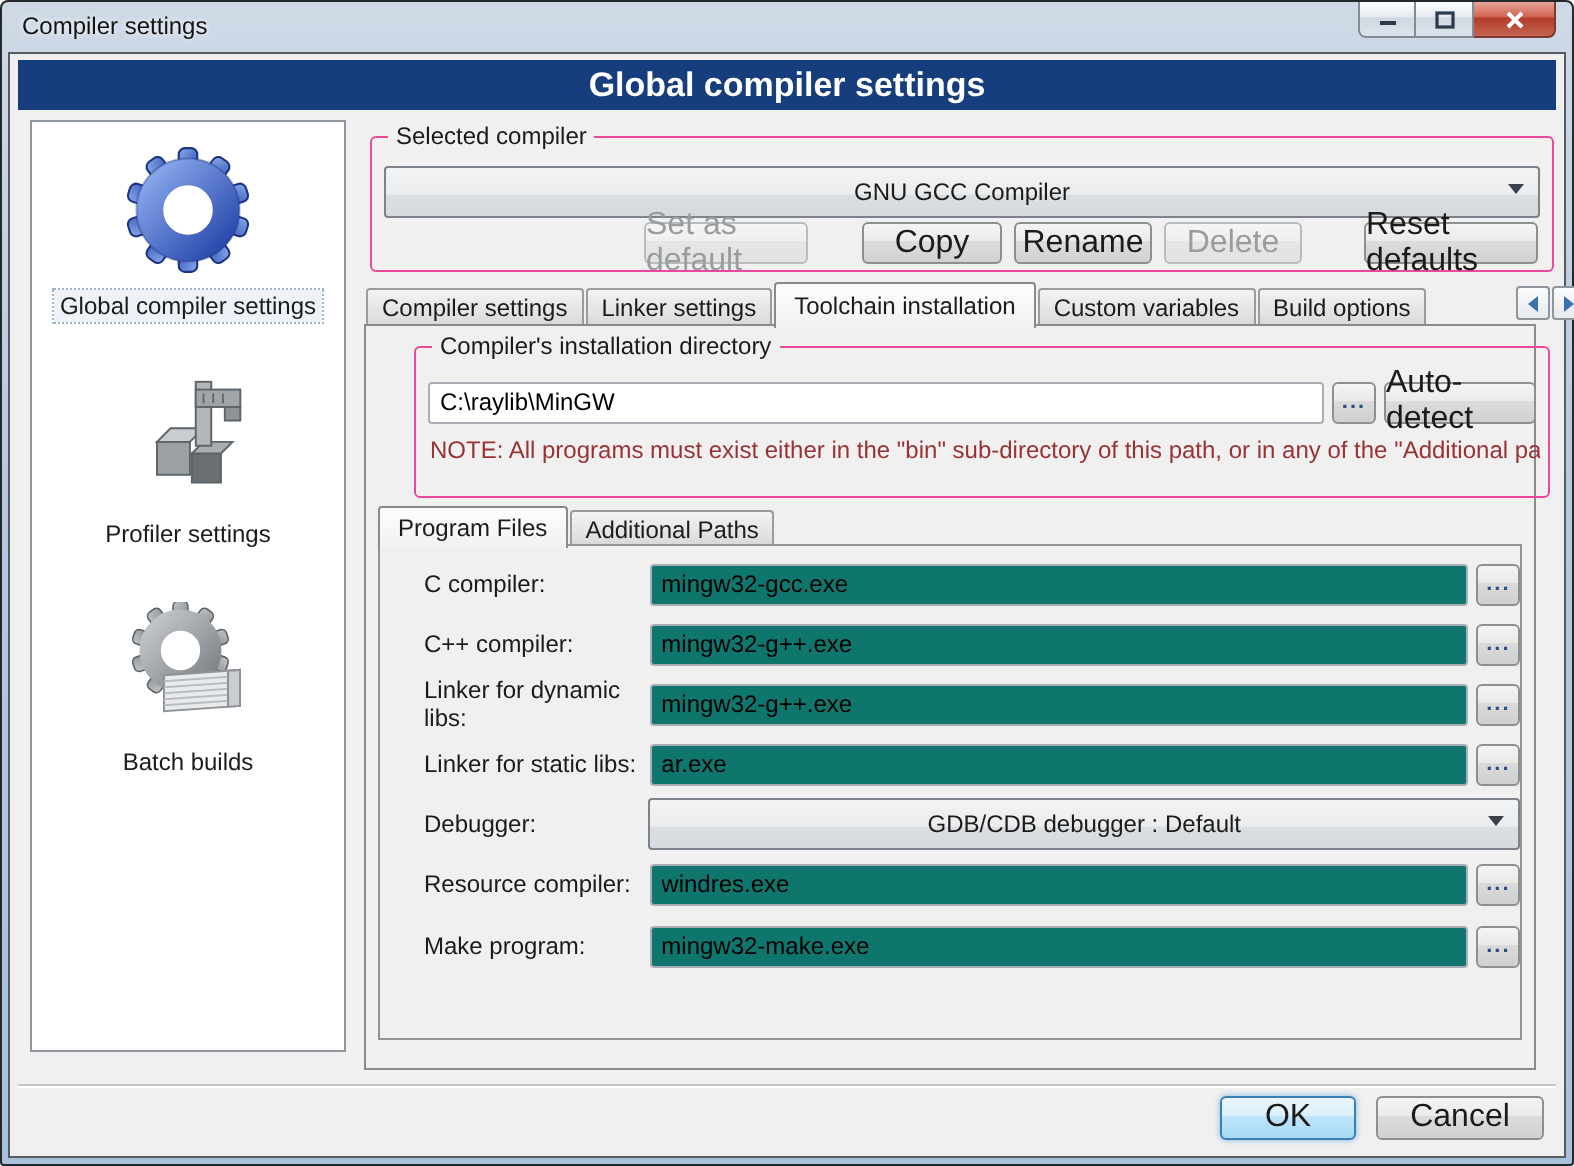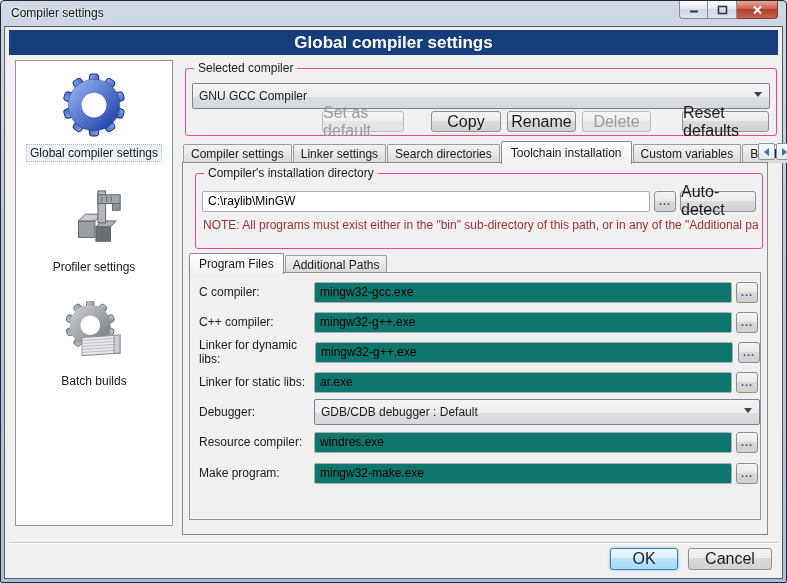--- a/index.html
+++ b/index.html
@@ -44,21 +44,21 @@
 
   
   .main { position:absolute; left:176px; top:33px; width:599px; height:482px; }
 
   .groupbox { position:relative; border:1px solid #ec4899; border-radius:3px; }
   .legend { position:absolute; top:-8px; left:8px; background:#f0f0f0; padding:0 4px; }
 
   .gb-compiler { position:absolute; left:4px; top:8px; width:592px; height:68px; }
   .combo { height:21px; border:1px solid #7b828a; border-radius:2px;
     background:linear-gradient(#f2f3f4,#eaecee 55%,#dcdfe2 56%,#d5d9dd);
-    display:flex; align-items:center; padding:12px 6px; position:relative; cursor:default; }
+    display:flex; align-items:center; padding:12px 6px; position:relative; cursor:default;justify-content:center; }
   .combo .arrow { position:absolute; right:7px; top:8px; width:0; height:0;
     border-left:4px solid transparent; border-right:4px solid transparent;
     border-top:5px solid #39414b; }
   .combo-main { position:absolute; left:6px; right:6px; top:14px; }
 
   .btnrow { position:absolute; left:6px; top:42px; display:flex; }
   .btn { height:21px; border:1px solid #8e8f8f; border-radius:3px;
     background:linear-gradient(#f4f4f4,#ebebeb 45%,#dcdcdc 46%,#d1d1d1);
     font-size:16px; display:flex; align-items:center; justify-content:center; cursor:default; }
   .btn.disabled { border-color:#b9bcbf; color:#9a9da0;
@@ -78,41 +78,41 @@
   .arrbtn { width:17px; height:17px; border:1px solid #8e959d; border-radius:2px;
     background:linear-gradient(#fafbfc,#e6eaee); display:flex; align-items:center; justify-content:center; }
   .tri-l { width:0; height:0; border-top:4px solid transparent; border-bottom:4px solid transparent;
     border-right:5px solid #3e6fae; }
   .tri-r { width:0; height:0; border-top:4px solid transparent; border-bottom:4px solid transparent;
     border-left:5px solid #3e6fae; }
 
   .tabpanel { position:absolute; left:1px; top:102px; width:586px; height:373px;
     background:#f0f0f0; border:1px solid #8a8a8a; z-index:1; }
 
-  .gb-install { position:absolute; left:12px; top:10px; width:568px; height:76px; }
+  .gb-install { position:absolute; left:24px; top:10px; width:568px; height:76px; }
   .install-row { position:absolute; left:6px; right:6px; top:16px; height:22px;
     display:flex; align-items:center; }
   .install-row input { flex:1; height:21px; border:1px solid #a9aeb4; border-radius:2px;
     padding:0 5px; font:12px "Liberation Sans",sans-serif; background:#fff; }
   .mini-btn { width:22px; height:21px; margin-left:4px; border:1px solid #8e8f8f; border-radius:3px;
     background:linear-gradient(#f4f4f4,#e9e9e9 45%,#dadada 46%,#d0d0d0);
     font-weight:bold; color:#2b4d8c; display:flex; align-items:center; justify-content:center;
     font-size:11px; letter-spacing:1px; }
   .autodetect { width:76px; margin-left:4px; }
   .note { position:absolute; left:7px; top:44px; color:#993333; white-space:nowrap;
     overflow:hidden; max-width:555px; }
 
   .subtabstrip { position:absolute; left:6px; top:89px; display:flex; align-items:flex-end; height:21px; }
   .subtabstrip .tab { height:18px; }
   .subtabstrip .tab.active { height:21px; }
   .subpanel { position:absolute; left:6px; top:109px; width:572px; height:248px;
     background:#f0f0f0; border:1px solid #939393; z-index:1; }
 
   .field-row { position:absolute; left:0; width:100%; height:22px; display:flex; align-items:center; }
-  .field-label { width:115px; margin-left:9px; }
+  .field-label { width:115px; margin-left:22px; }
   .field-row input { width:418px; height:21px; border:1px solid #a9aeb4; border-radius:2px;
     padding:0 5px; font:12px "Liberation Sans",sans-serif; background:#0f766e; }
   .field-row .combo.fw { width:446px; }
 
   
   .footer-sep { position:absolute; left:4px; right:4px; top:515px; height:2px;
     border-top:1px solid #c6c6c6; border-bottom:1px solid #ffffff; }
   .footer { position:absolute; left:0; right:10px; top:521px; display:flex; justify-content:flex-end; gap:10px; }
   .btn-ok { width:68px; height:22px; border-color:#3c7fb1;
     background:linear-gradient(#eaf6fd,#d9f0fc 45%,#bee6fd 46%,#a7d9f5);
@@ -244,21 +244,20 @@
           <div class="btn" style="width:70px; margin-left:27px;">Copy</div>
           <div class="btn" style="width:69px; margin-left:6px;">Rename</div>
           <div class="btn disabled" style="width:69px; margin-left:6px;">Delete</div>
           <div class="btn" style="width:87px; margin-left:31px;">Reset defaults</div>
         </div>
       </div>
 
       <div class="tabstrip">
         <div class="tab">Compiler settings</div>
         <div class="tab">Linker settings</div>
-        <div class="tab">Search directories</div>
         <div class="tab active">Toolchain installation</div>
         <div class="tab">Custom variables</div>
         <div class="tab">Build options</div>
 
         <div class="tab-arrows">
           <div class="arrbtn">
               <span class="tri-l"></span>
             </div>
           <div class="arrbtn">
               <span class="tri-r"></span>

